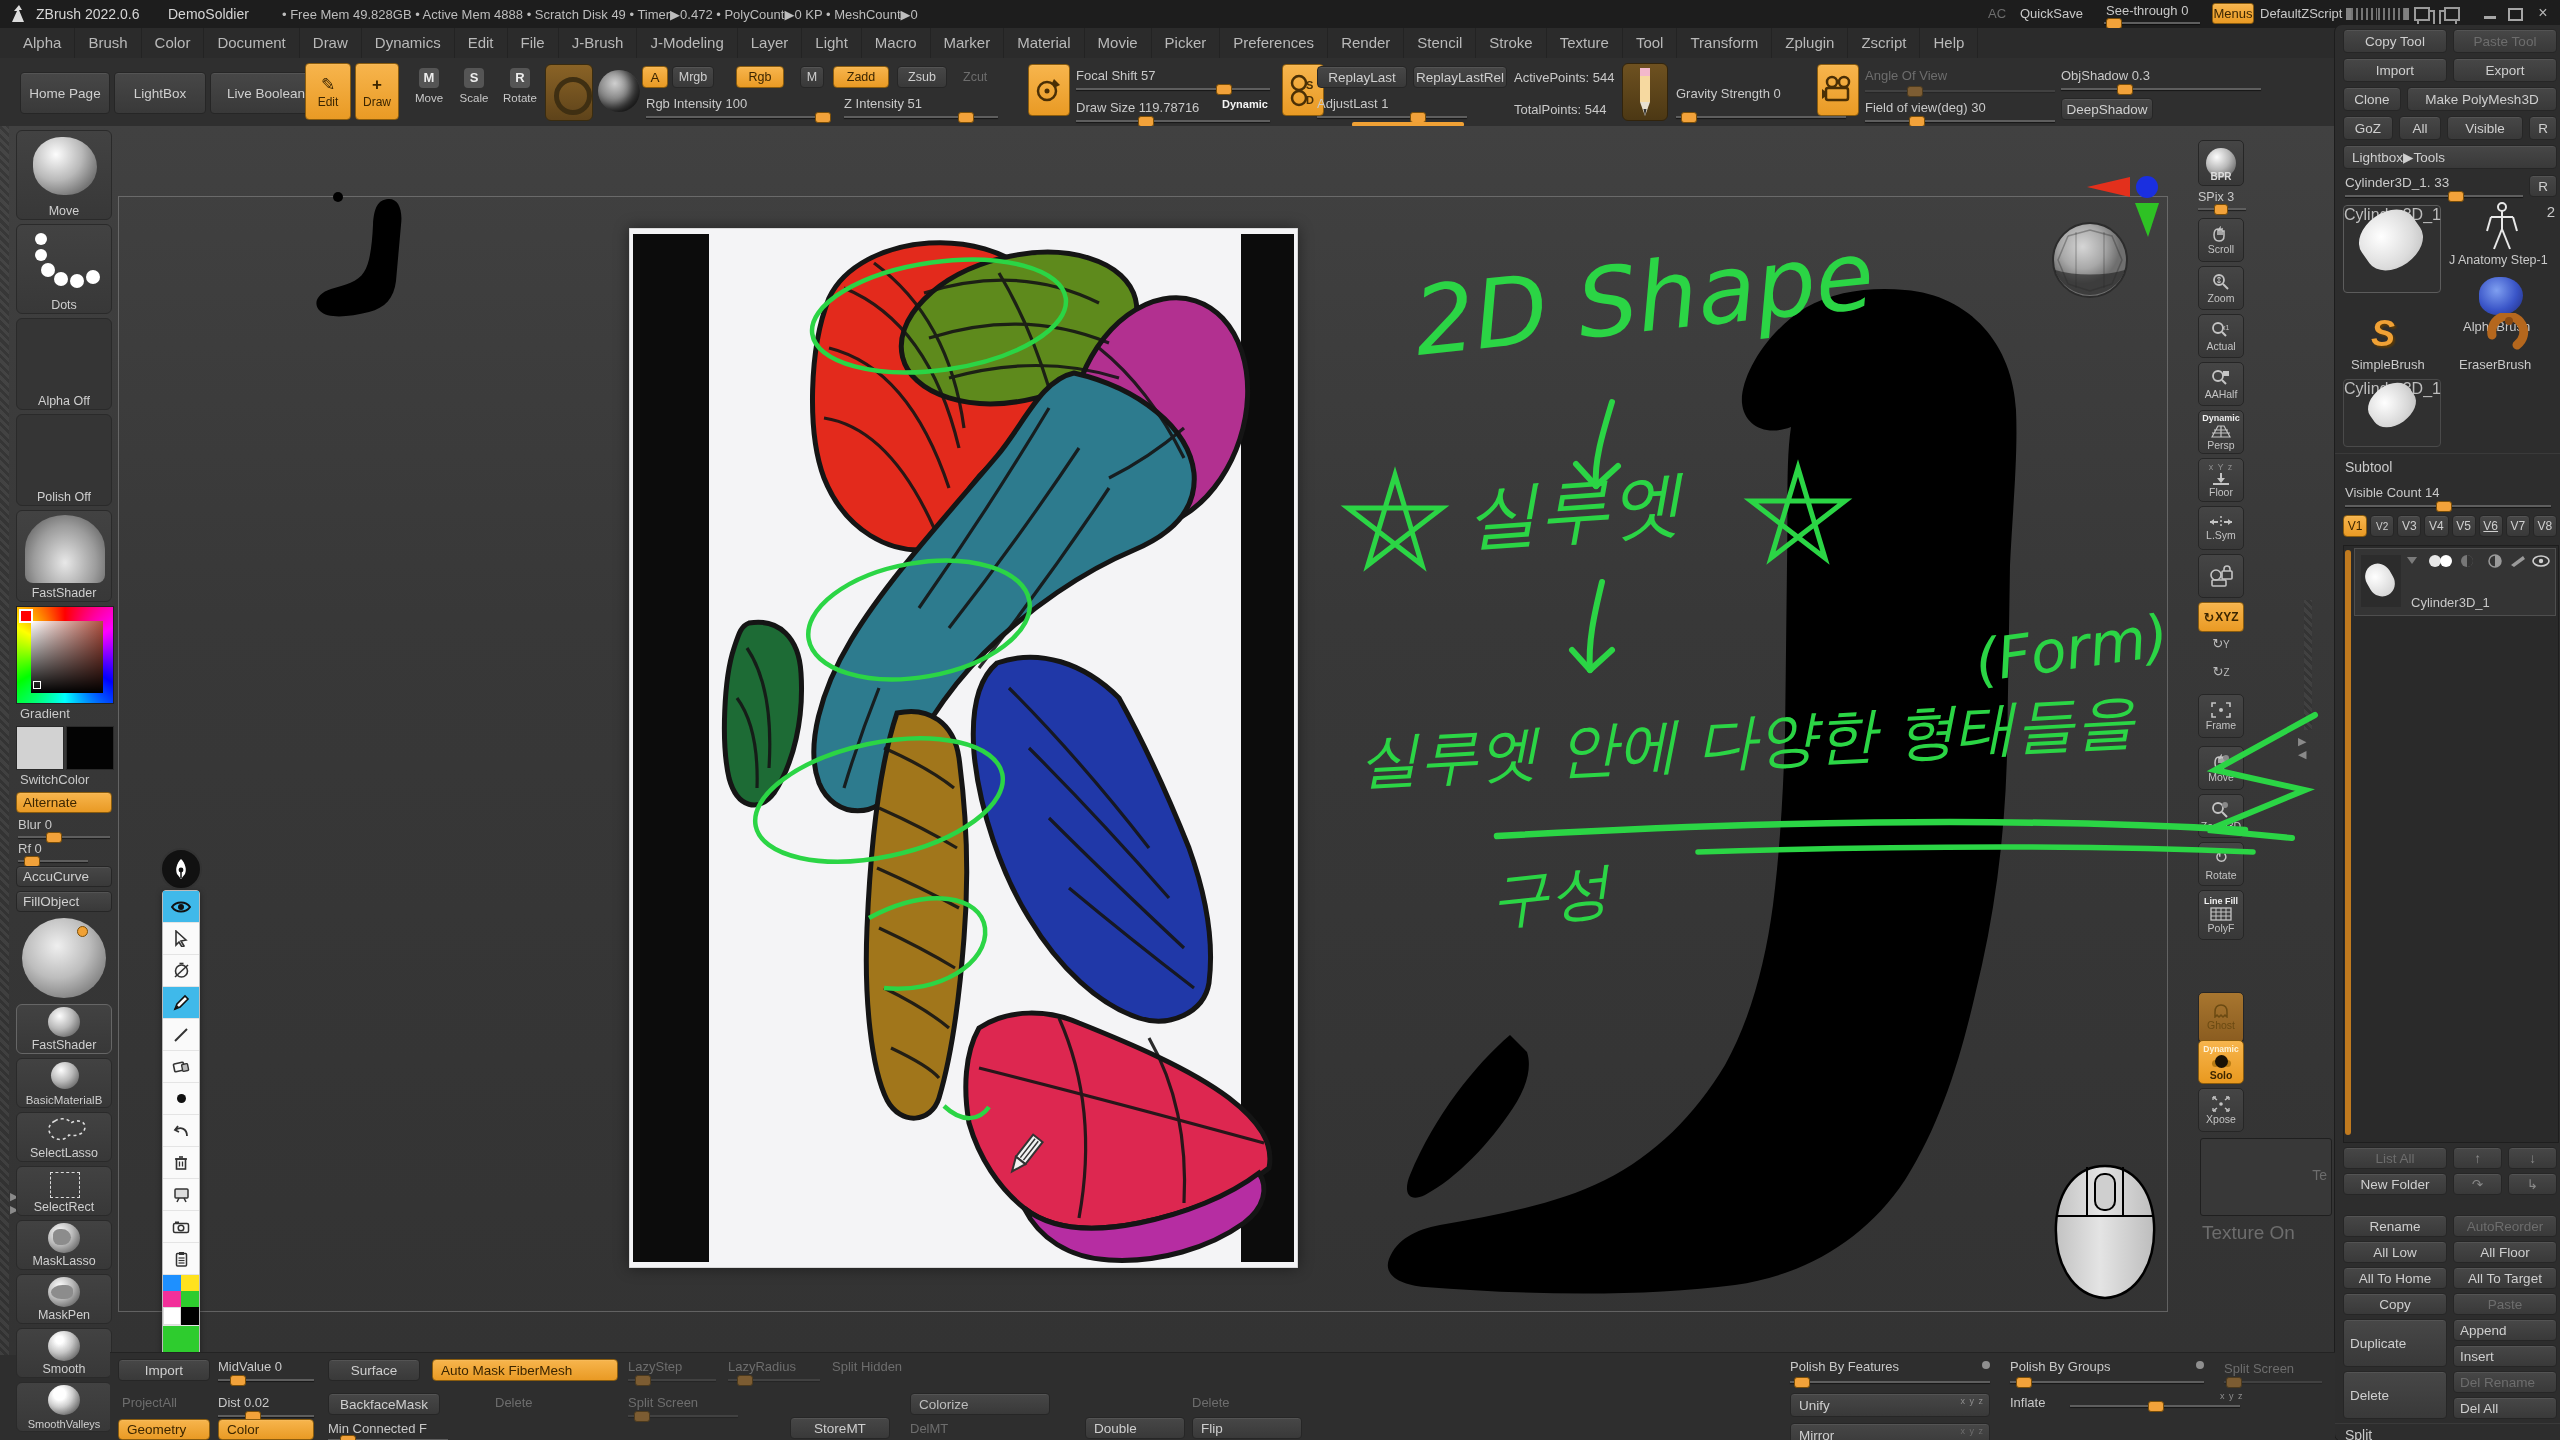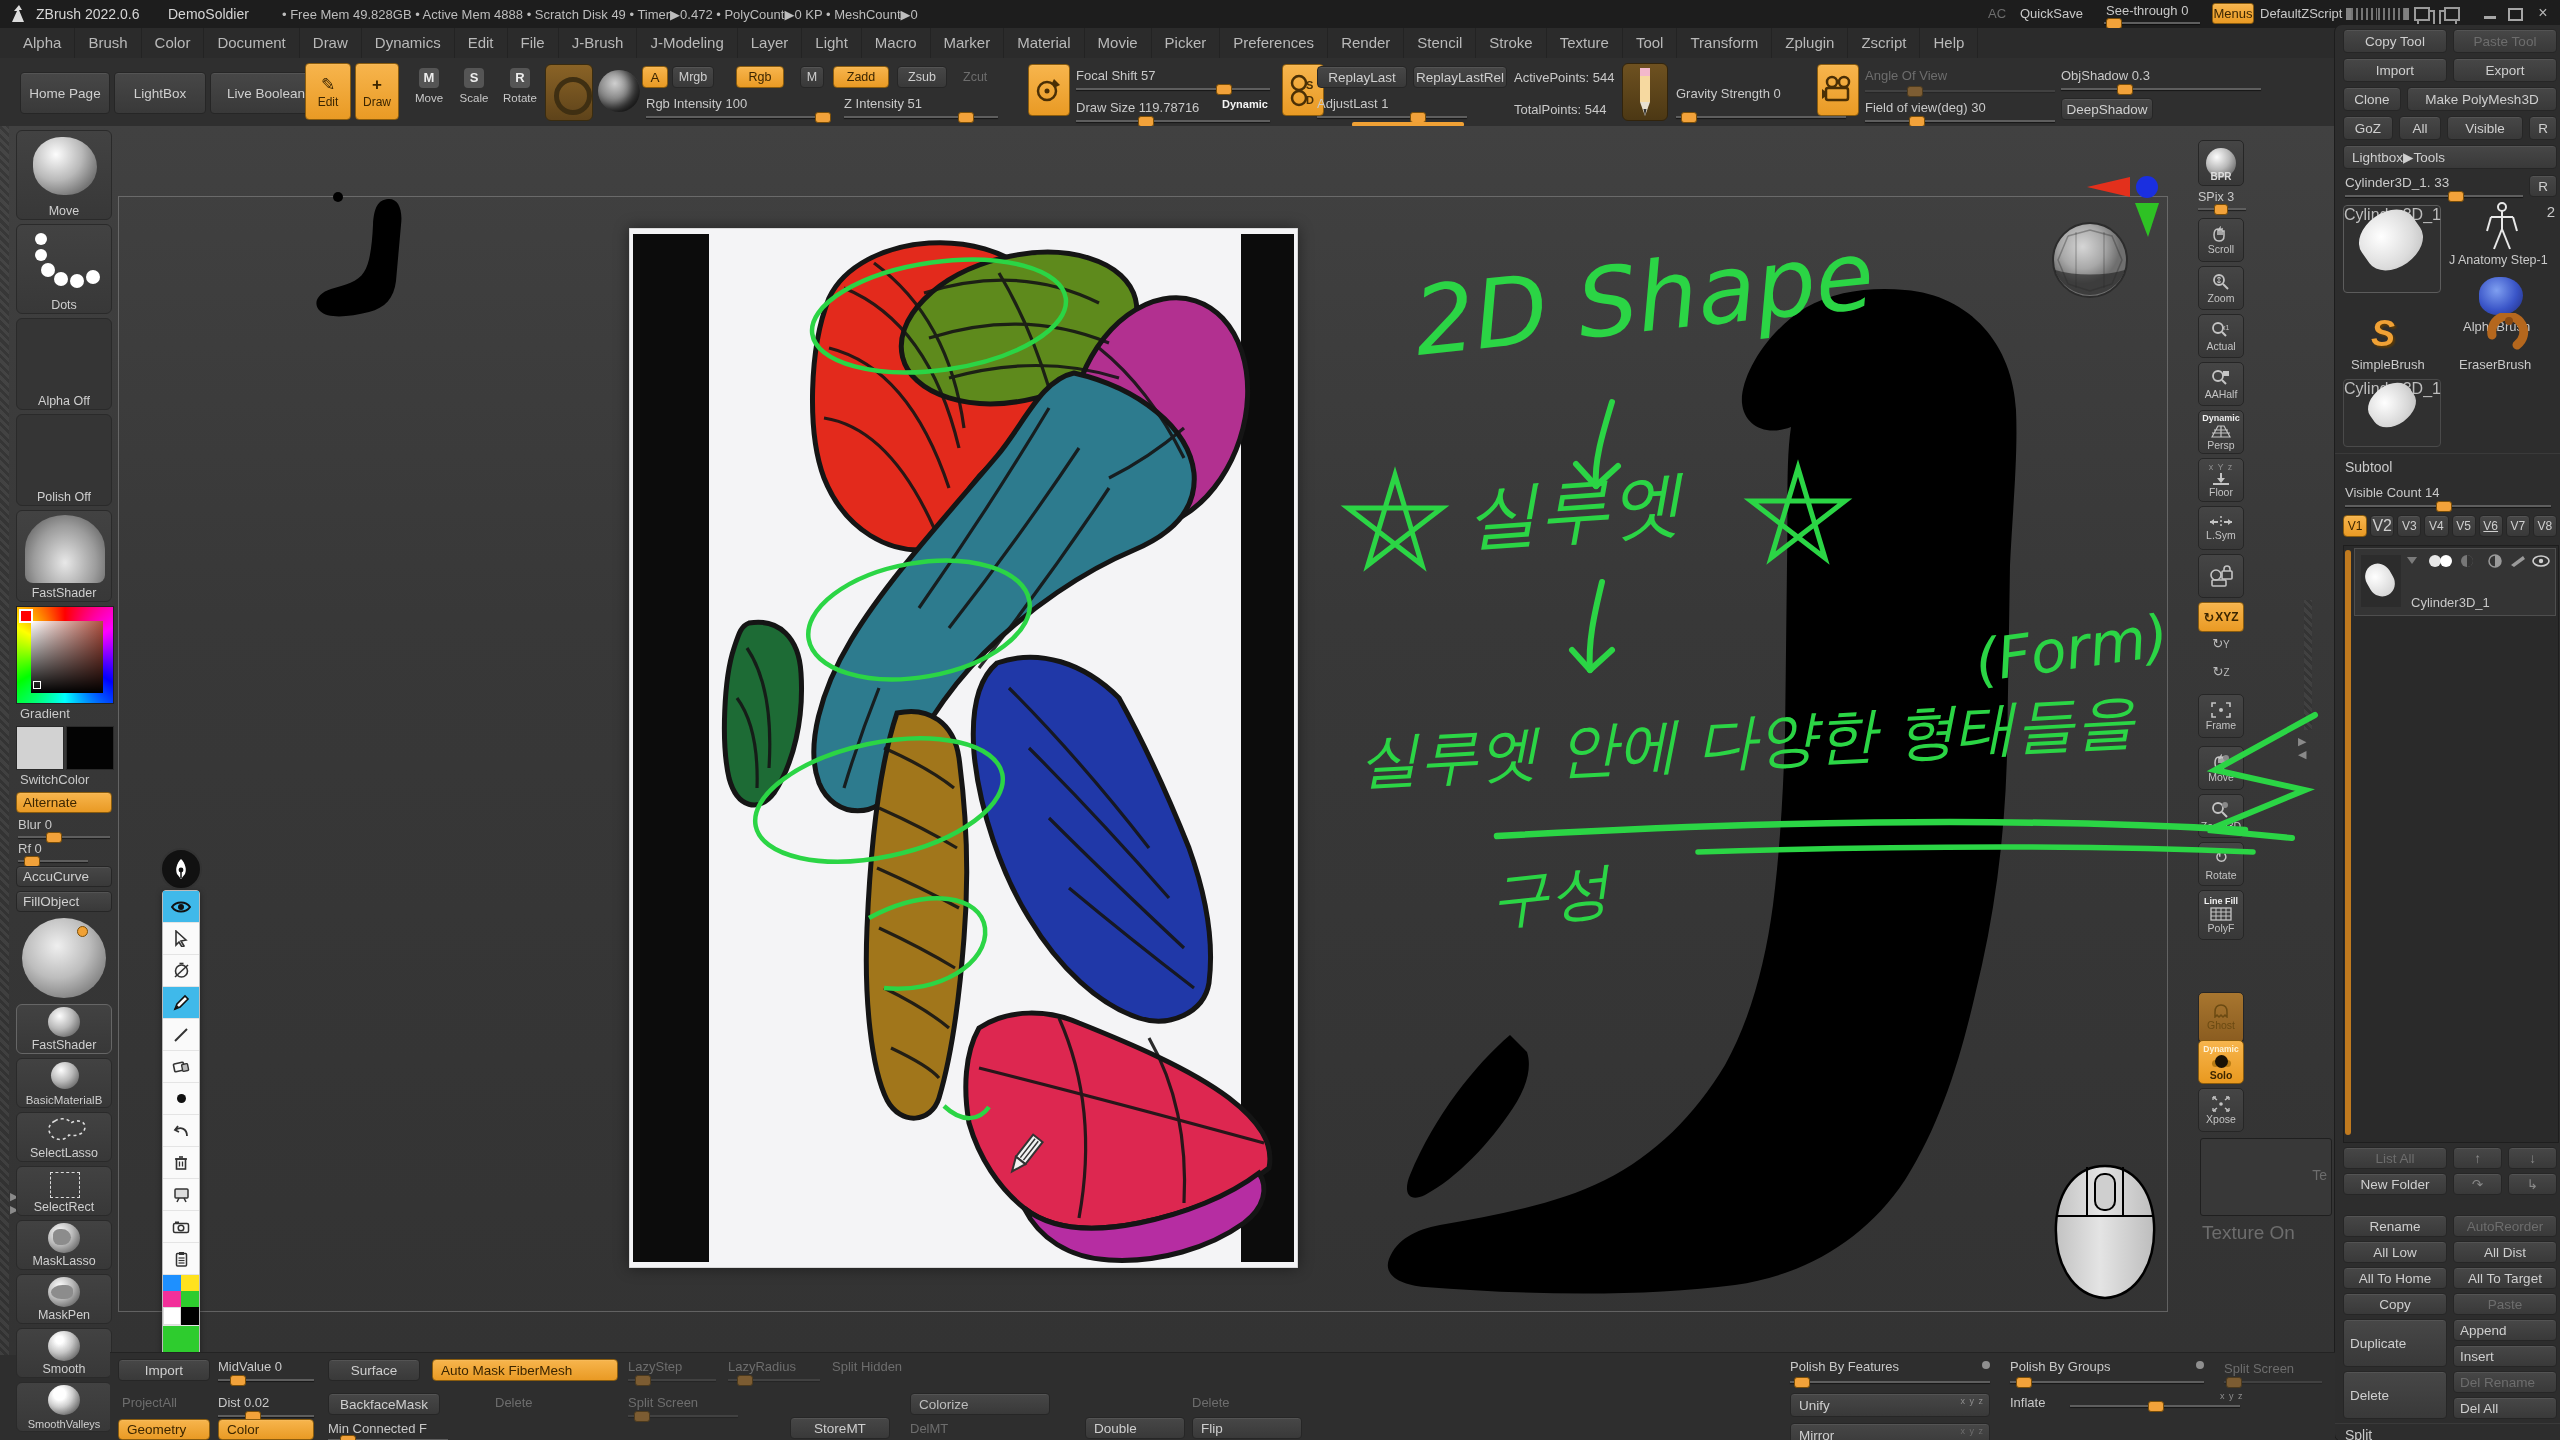--- a/index.html
+++ b/index.html
@@ -747,21 +747,21 @@
 
     <div class="a secrow" style="left:0;top:428px;width:226px;height:26px;">
         <span>Subtool</span>
       </div>
     <span class="a lbl" style="left:10px;top:460px;">Visible Count 14</span>
     <div class="a trk" style="left:10px;top:480px;width:206px;">
         <i class="knb" style="left:44%;"></i>
       </div>
     <div class="a" style="left:8px;top:490px;width:214px;height:24px;display:flex;gap:3px;">
       <div class="zb on" style="flex:1;height:22px;font-size:12px;">V1</div>
-      <div class="zb" style="flex:1;height:22px;font-size:16px;">V2</div>
+      <div class="zb" style="flex:1;height:22px;font-size:10px;">V2</div>
       <div class="zb" style="flex:1;height:22px;font-size:12px;">V3</div>
       <div class="zb" style="flex:1;height:22px;font-size:12px;">V4</div>
       <div class="zb" style="flex:1;height:22px;font-size:12px;">V5</div>
       <div class="zb" style="flex:1;height:22px;font-size:12px;text-decoration:underline;">V6</div>
       <div class="zb" style="flex:1;height:22px;font-size:12px;">V7</div>
       <div class="zb" style="flex:1;height:22px;font-size:12px;">V8</div>
     </div>
     <div class="a" style="left:8px;top:520px;width:214px;height:596px;background:#2a2a2a;border:1px solid #1e1e1e;">
       <div class="a" style="left:10px;top:2px;width:200px;height:66px;background:#343434;border:1px solid #4e4e4e;">
         <div style="position:absolute;left:6px;top:6px;width:40px;height:52px;background:#2c2c2c;">
@@ -788,21 +788,21 @@
 
     <div class="a zb dim" style="left:8px;top:1122px;width:104px;height:22px;">List All</div>
     <div class="a zb" style="left:118px;top:1122px;width:49px;height:22px;color:#8a8a8a;">↑</div>
     <div class="a zb" style="left:173px;top:1122px;width:49px;height:22px;color:#8a8a8a;">↓</div>
     <div class="a zb" style="left:8px;top:1148px;width:104px;height:22px;">New Folder</div>
     <div class="a zb" style="left:118px;top:1148px;width:49px;height:22px;color:#8a8a8a;">↷</div>
     <div class="a zb" style="left:173px;top:1148px;width:49px;height:22px;color:#8a8a8a;">↳</div>
     <div class="a zb" style="left:8px;top:1190px;width:104px;height:22px;">Rename</div>
     <div class="a zb dim" style="left:118px;top:1190px;width:104px;height:22px;">AutoReorder</div>
     <div class="a zb" style="left:8px;top:1216px;width:104px;height:22px;">All Low</div>
-    <div class="a zb" style="left:118px;top:1216px;width:104px;height:22px;">All Dist</div>
+    <div class="a zb" style="left:118px;top:1216px;width:104px;height:22px;">All Floor</div>
     <div class="a zb" style="left:8px;top:1242px;width:104px;height:22px;">All To Home</div>
     <div class="a zb" style="left:118px;top:1242px;width:104px;height:22px;">All To Target</div>
     <div class="a zb" style="left:8px;top:1268px;width:104px;height:22px;">Copy</div>
     <div class="a zb dim" style="left:118px;top:1268px;width:104px;height:22px;">Paste</div>
     <div class="a zb" style="left:8px;top:1294px;width:104px;height:48px;justify-content:flex-start;padding-left:6px;">Duplicate</div>
     <div class="a zb" style="left:118px;top:1294px;width:104px;height:22px;justify-content:flex-start;padding-left:6px;">Append</div>
     <div class="a zb" style="left:118px;top:1320px;width:104px;height:22px;justify-content:flex-start;padding-left:6px;">Insert</div>
     <div class="a zb" style="left:8px;top:1346px;width:104px;height:48px;justify-content:flex-start;padding-left:6px;">Delete</div>
     <div class="a zb dim" style="left:118px;top:1346px;width:104px;height:22px;justify-content:flex-start;padding-left:6px;">Del Rename</div>
     <div class="a zb" style="left:118px;top:1372px;width:104px;height:22px;justify-content:flex-start;padding-left:6px;">Del All</div>

